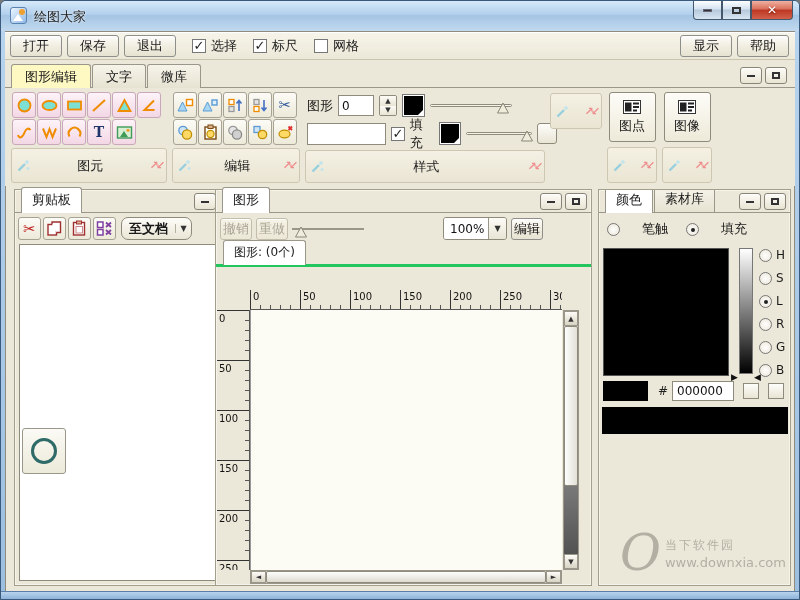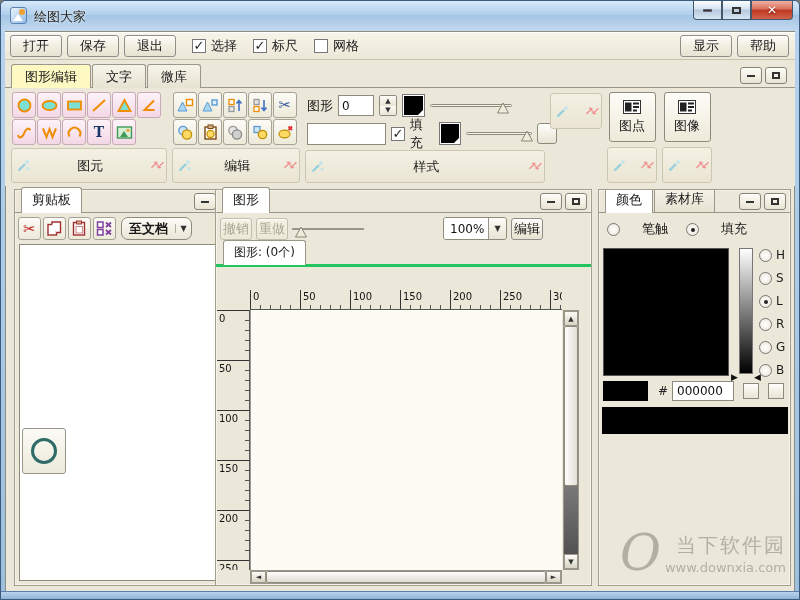--- a/index.html
+++ b/index.html
@@ -146,21 +146,21 @@
   .chan-col{position:absolute;left:160px;top:2px;display:flex;flex-direction:column;gap:9px;}
   .chan{display:flex;align-items:center;gap:4px;font-size:12px;color:#1a1a1a;}
   .hex-row{position:absolute;left:0;top:190px;right:0;height:22px;display:flex;align-items:center;}
   .hex-swatch{width:45px;height:20px;background:#000;margin-left:4px;}
   .hex-hash{font-size:12px;color:#222;margin-left:10px;}
   .hex-input{width:62px;height:20px;border:1px solid #8e8a7c;background:#fff;font-size:12px;padding:1px 4px;margin-left:4px;color:#111;}
   .hex-sq{width:16px;height:16px;border:1px solid #8e8a7c;background:linear-gradient(#fdfdfb,#e9e5d4);margin-left:9px;}
   .black-bar{position:absolute;left:3px;top:217px;right:2px;height:27px;background:#000;}
   .watermark{position:absolute;right:4px;bottom:10px;display:flex;align-items:center;color:#b3afa3;}
   .wm-logo{font-family:"DejaVu Serif","Liberation Serif",serif;font-style:italic;font-size:50px;line-height:44px;margin-right:4px;}
-  .wm-name{font-size:20px;letter-spacing:2px;text-align:right;}
+  .wm-name{font-size:12px;letter-spacing:2px;}
   .wm-url{font-size:13px;margin-top:1px;}
   
   .bottom-border{position:absolute;left:0;bottom:0;width:800px;height:8px;background:linear-gradient(#b8d4ee,#8fb3d8);border-top:1px solid #5a7ea8;}
 </style>
 </head>
 <body>
 
 <div id="window">
 
   <div class="titlebar">

